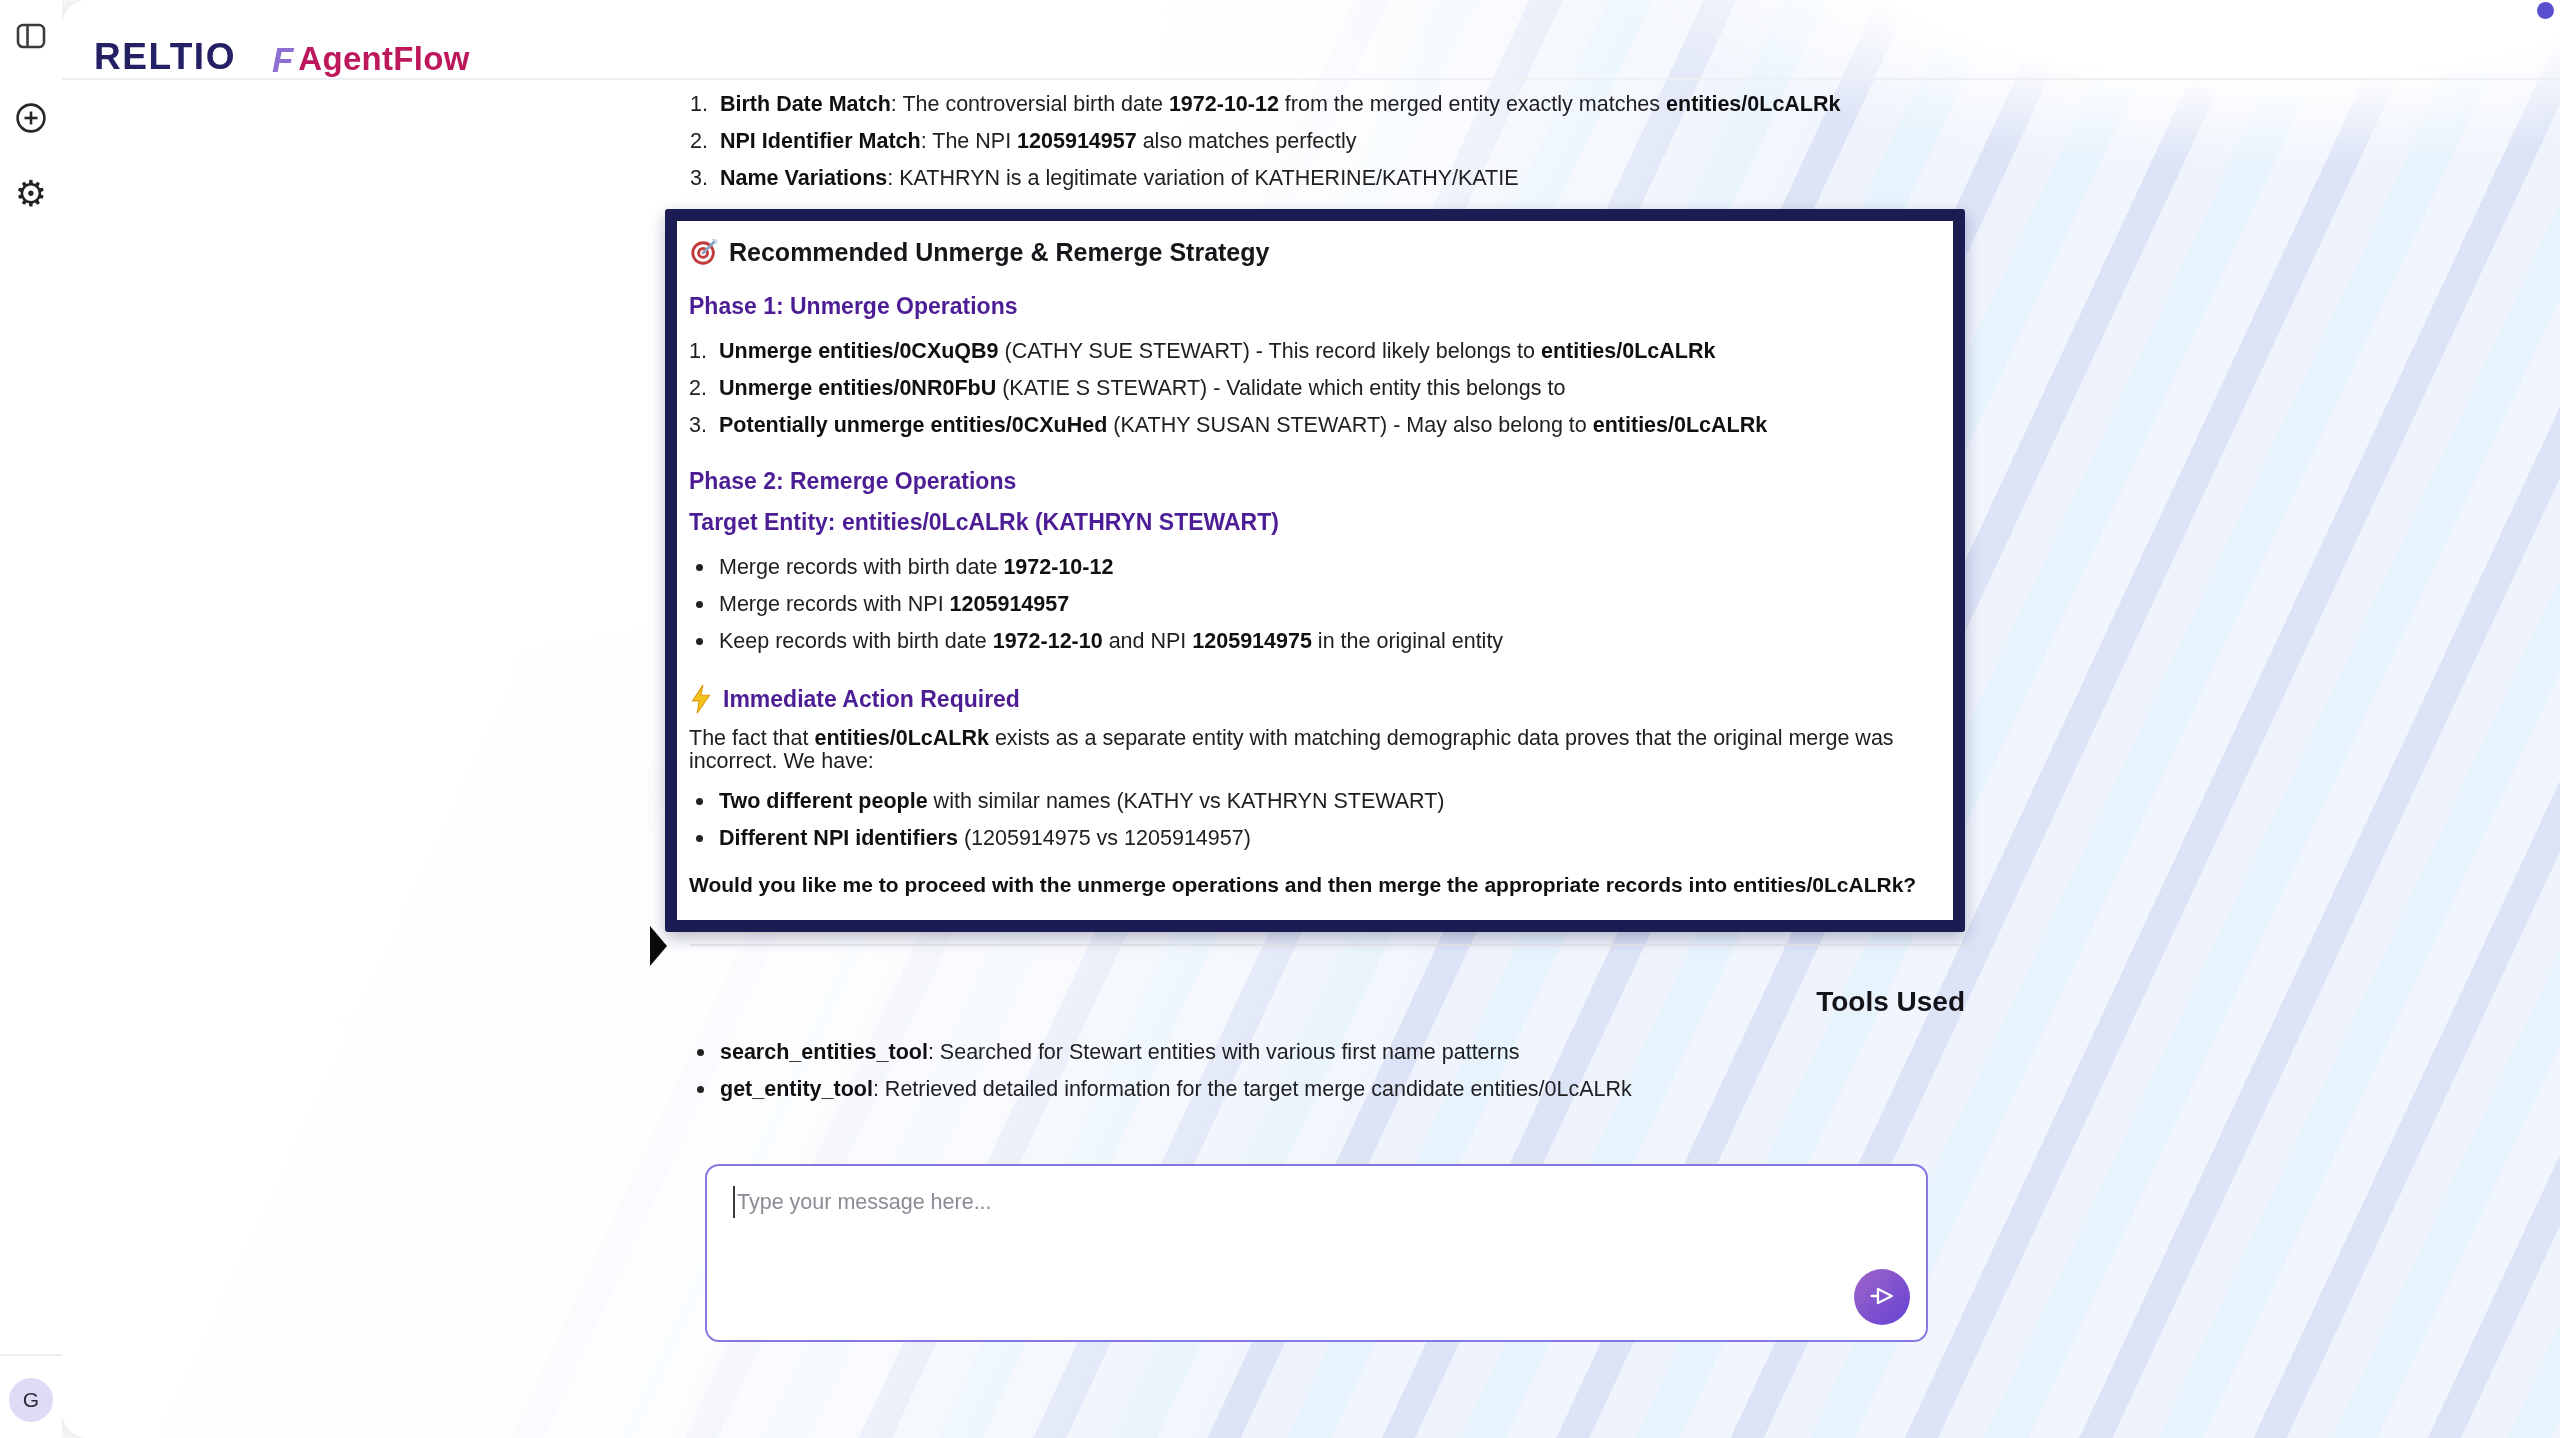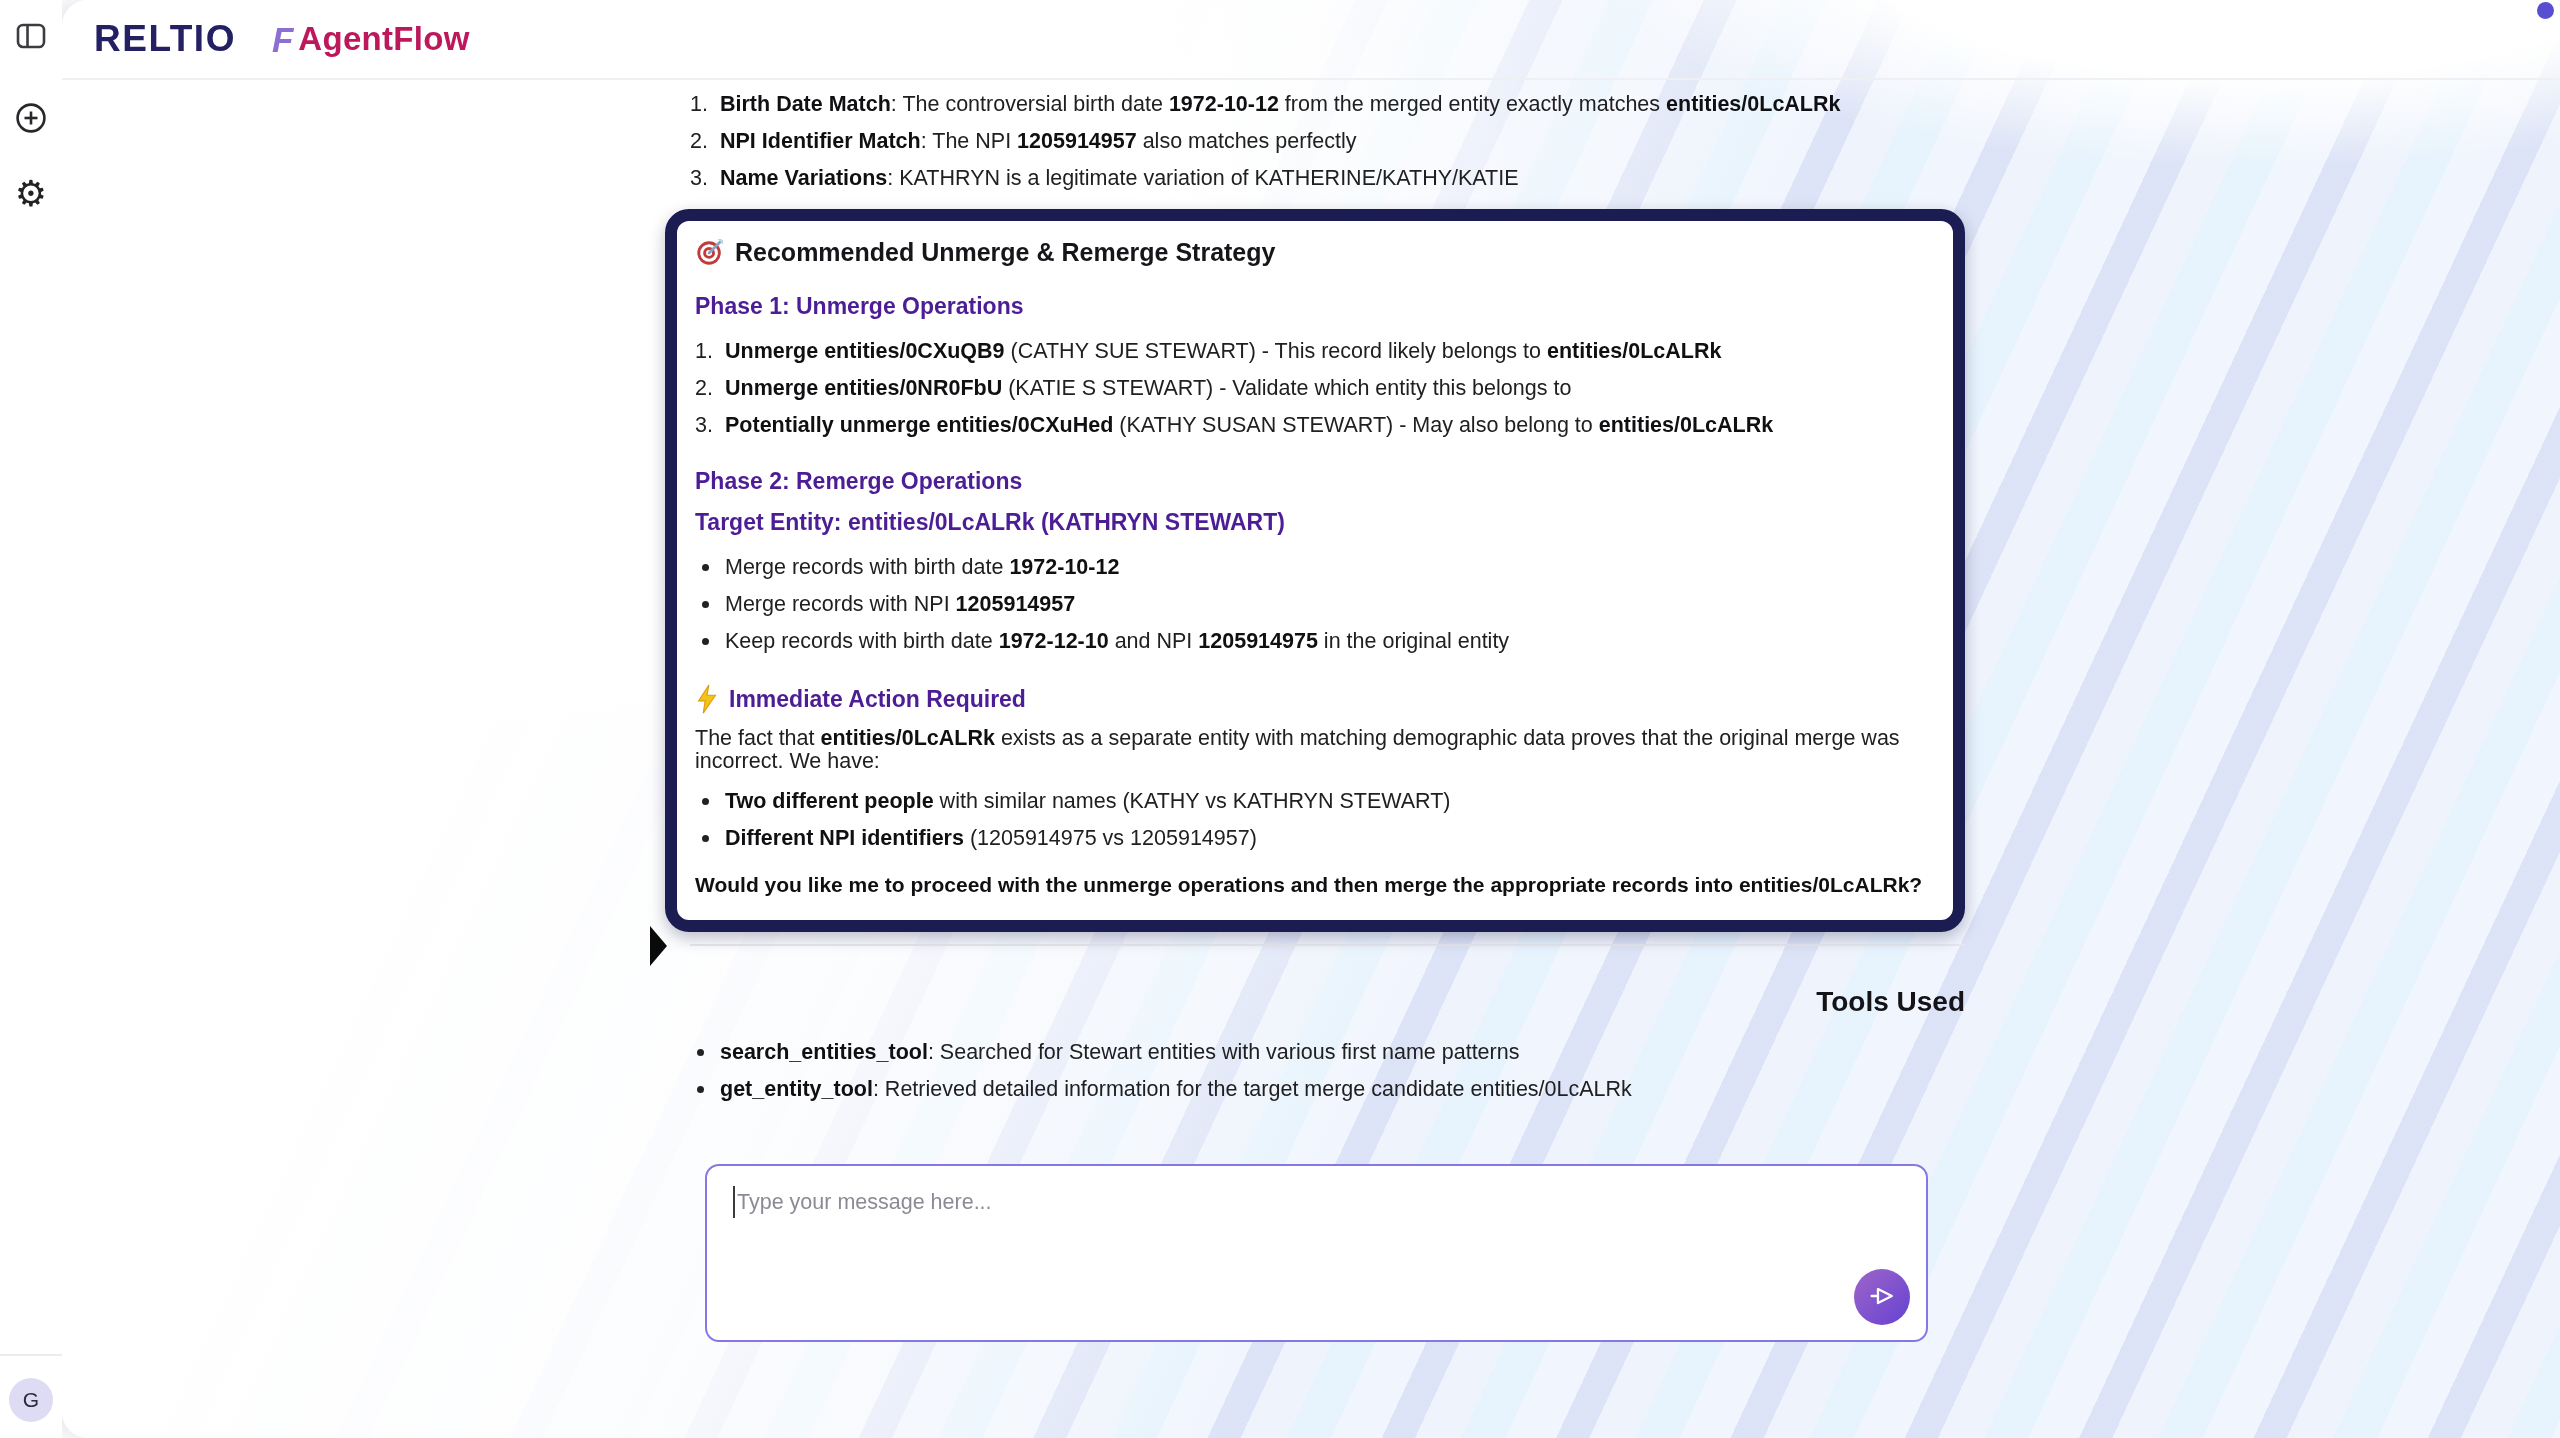--- a/index.html
+++ b/index.html
@@ -35,42 +35,42 @@
   }
   .waves::after{
     content:"";position:absolute;inset:0;
     background:
       radial-gradient(ellipse 900px 300px at 88% -4%, #fff 45%, rgba(255,255,255,0) 75%),
       radial-gradient(ellipse 1500px 950px at 12% 8%, #fff 52%, rgba(255,255,255,0) 78%),
       linear-gradient(115deg, #fff 22%, rgba(255,255,255,0.85) 38%, rgba(255,255,255,0) 58%);
   }
 
   header{position:relative;z-index:2;height:80px;border-bottom:2px solid #eef0f4;
-    display:flex;align-items:center;padding-left:32px;box-sizing:border-box;}
+    display:flex;align-items:flex-end;padding-left:32px;box-sizing:border-box;}
   .brand{font-size:37px;font-weight:800;letter-spacing:1.5px;color:#232064;}
   .app{display:flex;align-items:center;margin-left:36px;}
   .f-icon{font-size:35px;font-weight:800;font-style:italic;color:#8d6ed2;margin-right:5px;line-height:1;}
   .app-name{font-size:33px;font-weight:700;color:#be185d;letter-spacing:0.3px;}
 
   .chat{position:absolute;top:82px;left:0;right:0;bottom:0;z-index:1;overflow:hidden;}
   .col{width:1275px;margin-left:628px;padding-top:4px;}
 
   
   .row{display:flex;align-items:flex-start;line-height:37px;font-size:21.5px;color:#202022;}
   .mk{width:30px;flex:none;}
   .dotmk{width:30px;flex:none;position:relative;}
   .dotmk::before{content:"";position:absolute;left:7px;top:15px;width:7px;height:7px;border-radius:50%;background:#222;}
   .txt{flex:1;}
   strong{font-weight:700;color:#101013;}
 
   
-  .box{border:12px solid #1a1c52;border-radius:24px;background:#fff;
+  .box{border:12px solid #1a1c52;border-radius:3px;background:#fff;
     box-shadow:0 6px 16px rgba(25,25,70,0.28);
     width:calc(100% + 25px);margin-left:-25px;box-sizing:border-box;
-    padding:8px 22px 16px 18px;margin-top:12px;position:relative;z-index:1;}
+    padding:8px 22px 16px 12px;margin-top:12px;position:relative;z-index:1;}
   .box-title{display:flex;align-items:center;font-size:25px;font-weight:700;color:#15151a;margin:8px 0 26px;}
   .box-title .t-icon{margin-right:10px;line-height:0;}
   .bx-h{font-size:23px;font-weight:700;margin:24px 0 13px;color:#4c1d95;}
   .bx-h.tight{margin-top:16px;}
   .bx-h.flex{display:flex;align-items:center;}
   .bx-h .bolt{margin-right:10px;line-height:0;}
   .para{font-size:21.5px;line-height:23px;margin:6px 0 10px;}
   .closing{font-size:21px;font-weight:700;line-height:31px;margin:12px 0 4px;color:#101013;}
 
   .msg-divider{border:none;border-top:2px solid #e8e8ee;margin:12px 0 0;}

